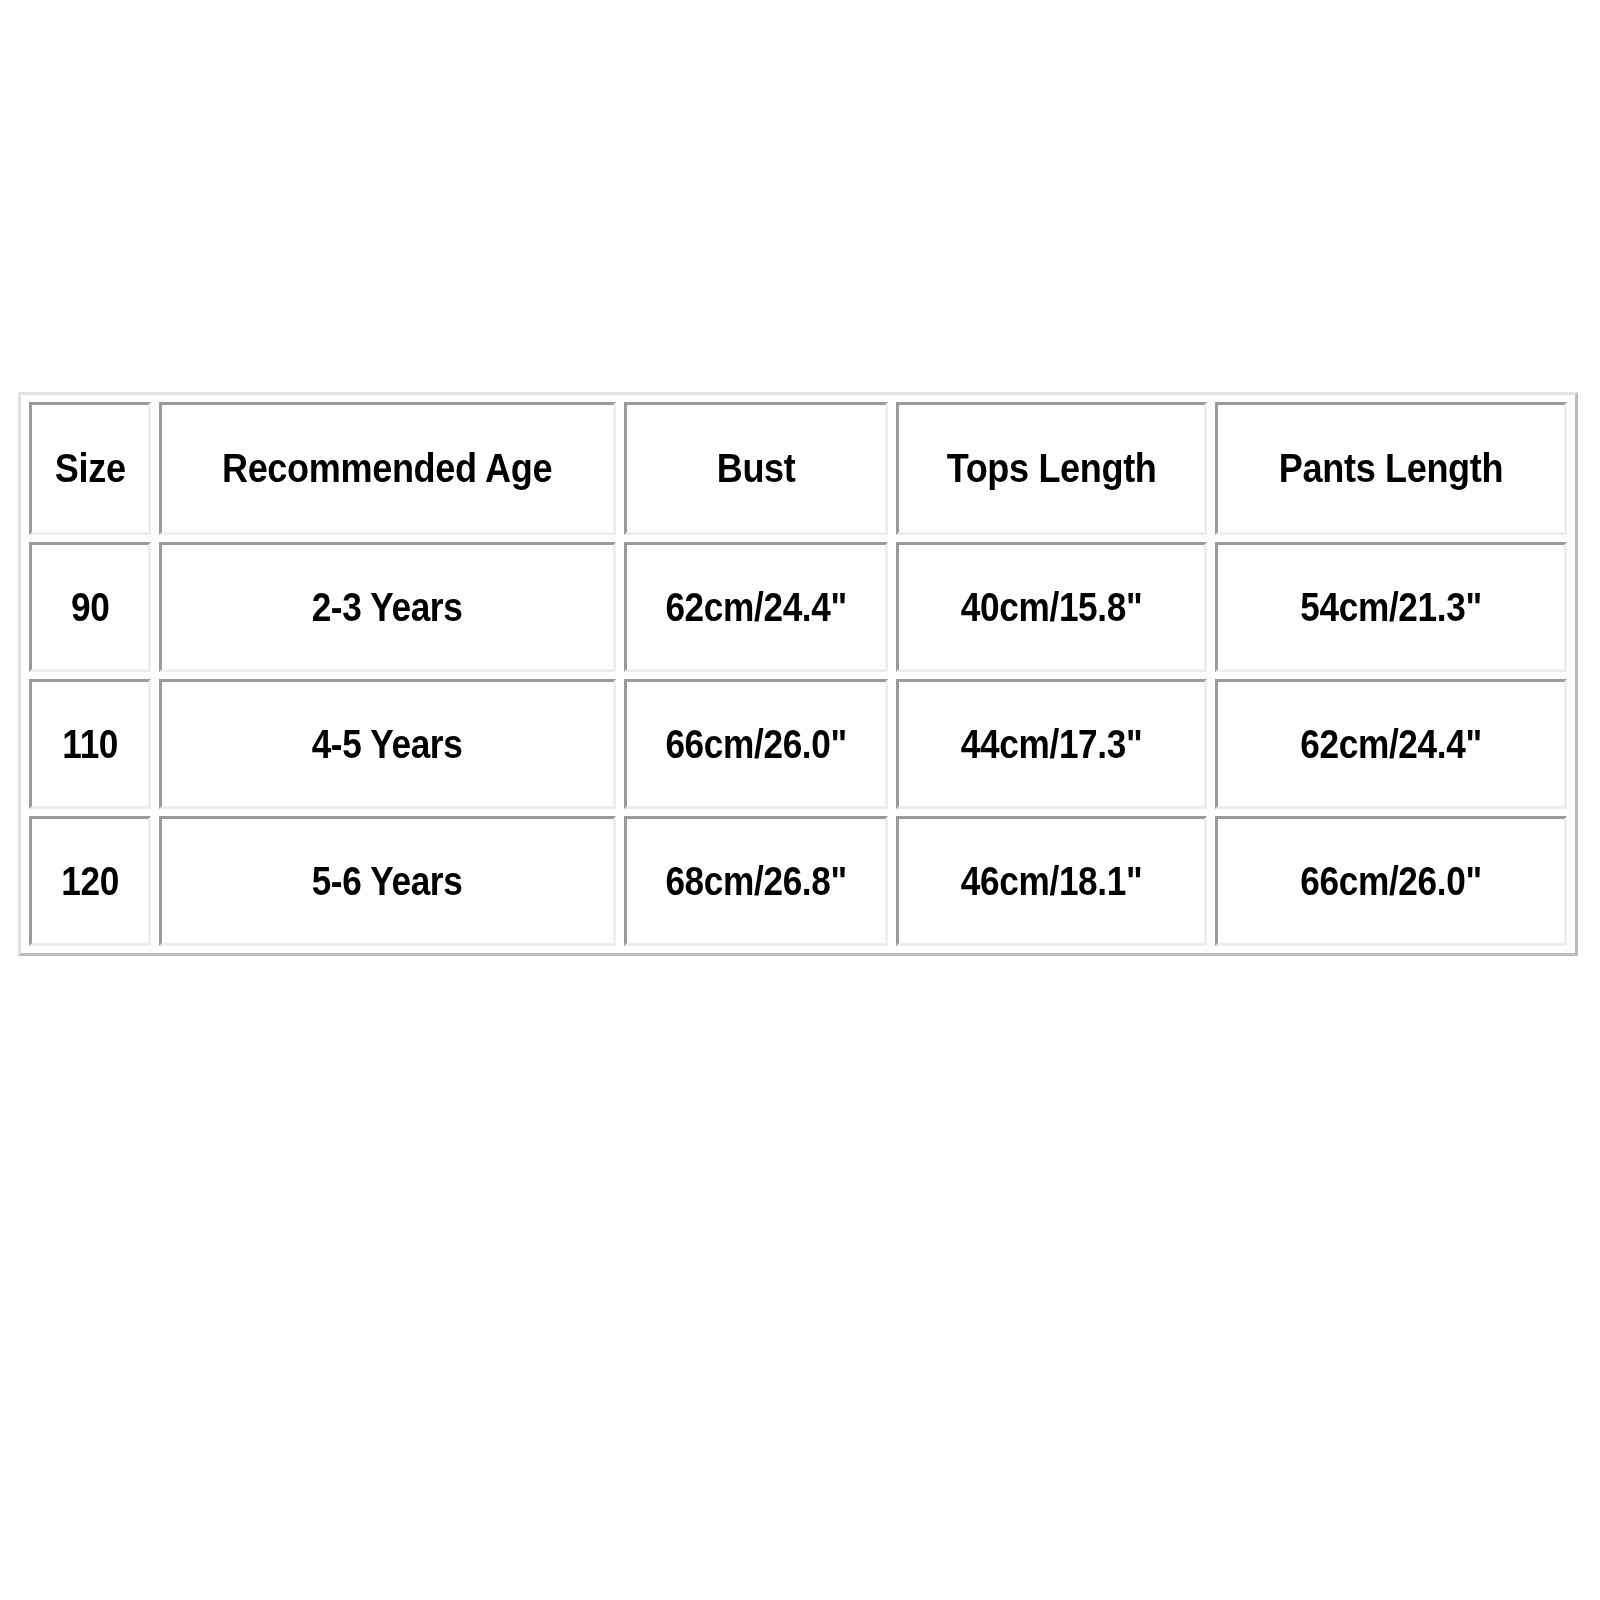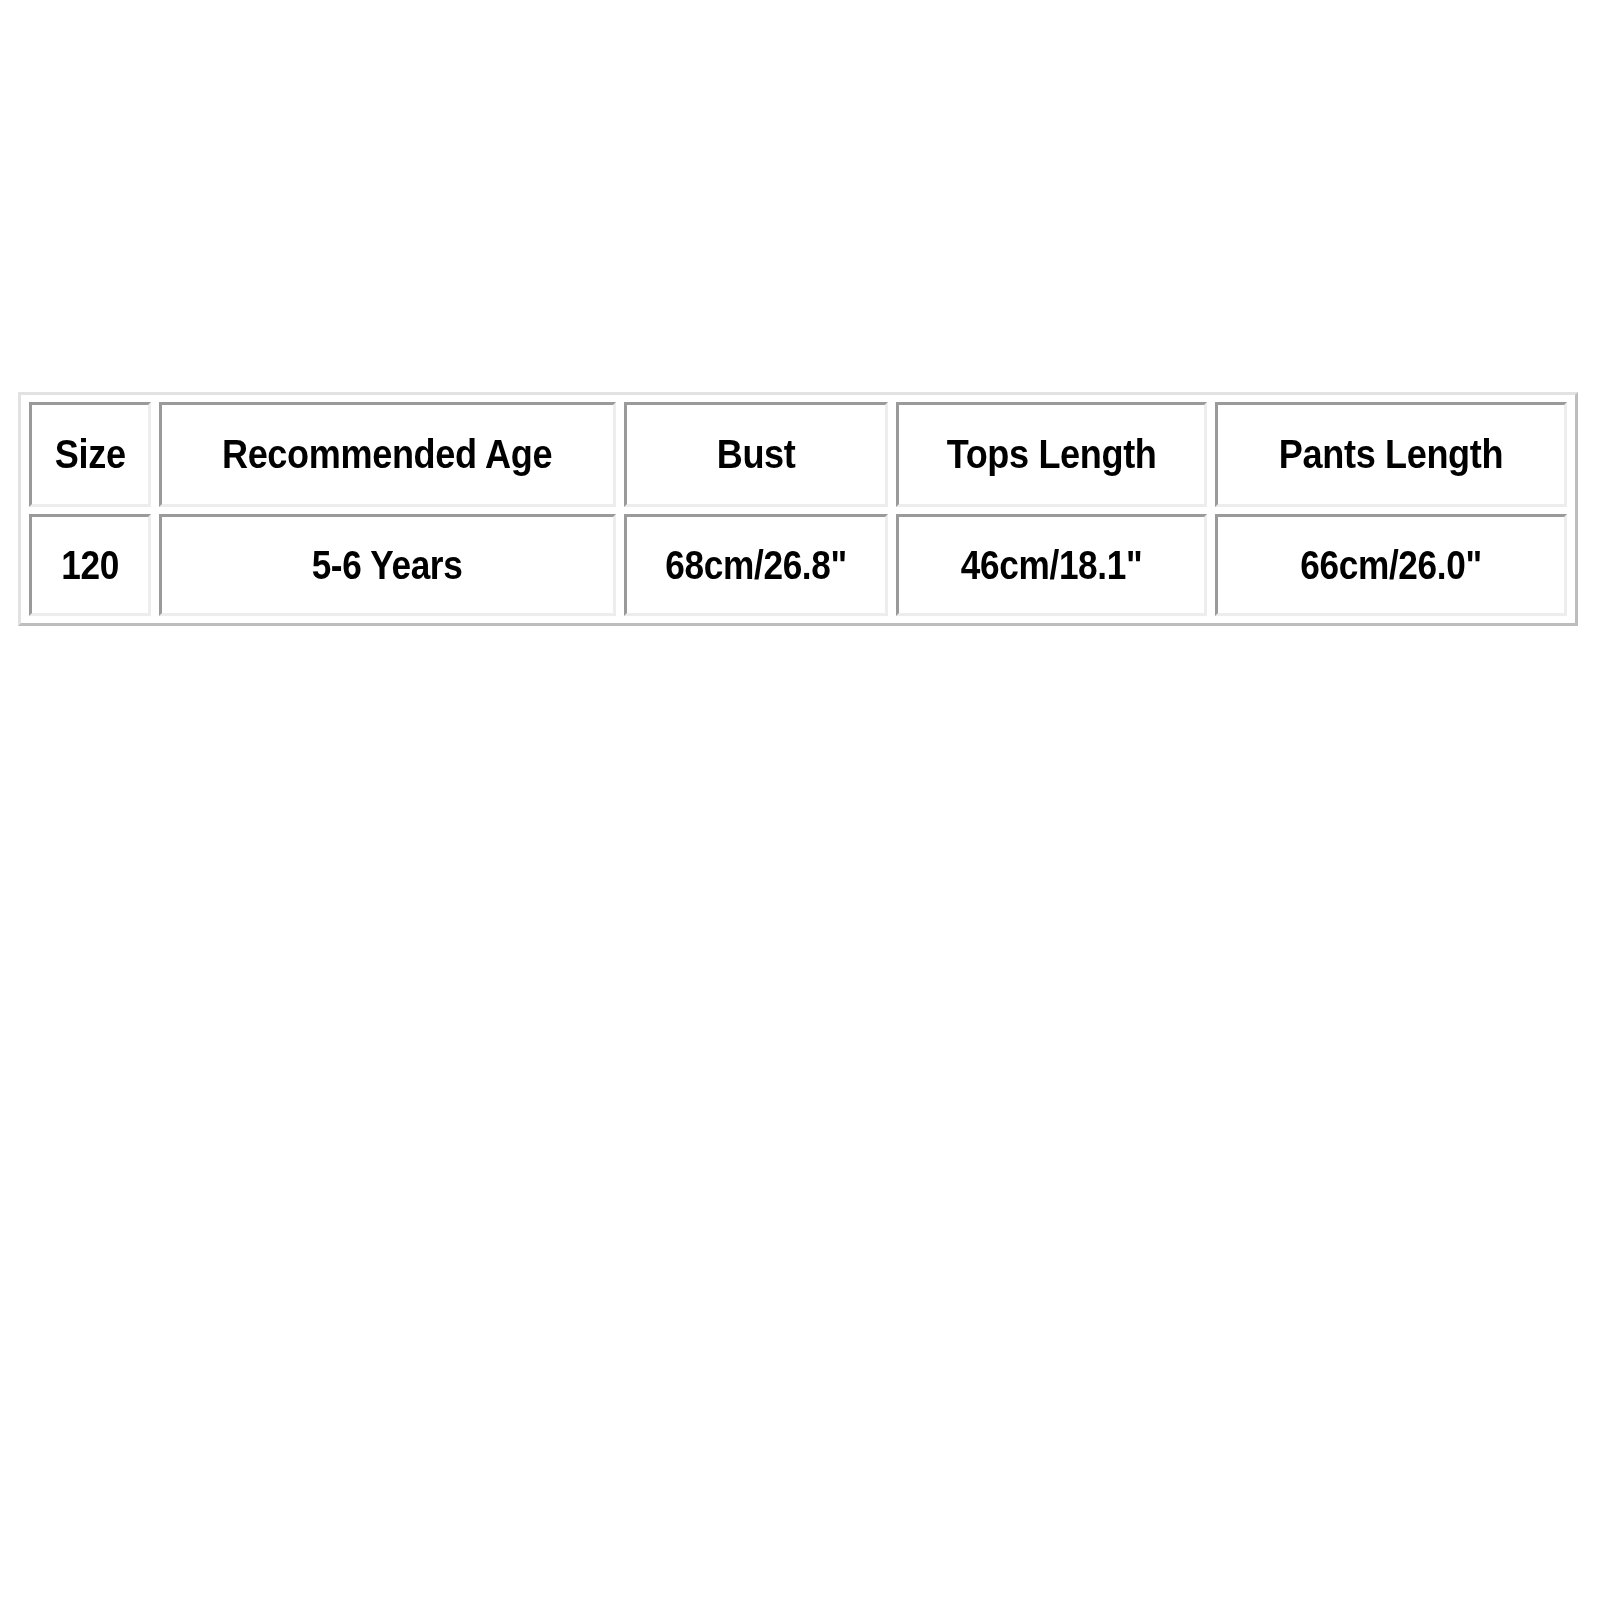--- a/index.html
+++ b/index.html
@@ -49,21 +49,21 @@
     background: #ffffff;
     text-align: center;
     vertical-align: middle;
     color: #000000;
     font-weight: bold;
     
     border-top: 3px solid #9a9a9a;
     border-left: 3px solid #9a9a9a;
     border-right: 3px solid #ededed;
     border-bottom: 3px solid #ededed;
-    padding: 0;
+    padding: 14px;
     overflow: hidden;
     white-space: nowrap;
   }
 
   
   .col-size        { width: 120px; }
   .col-age         { width: 447px; }
   .col-bust        { width: 259px; }
   .col-tops        { width: 305px; }
   .col-pants       { width: 345px; }
@@ -118,22 +118,56 @@
           </th>
           <th>
             <span class="cell-text head-text">Pants Length</span>
           </th>
         </tr>
       </thead>
 
       <tbody>
 
 
+        <tr>
+          <td>
+            <span class="cell-text size-text">90</span>
+          </td>
+          <td>
+            <span class="cell-text body-text">2-3 Years</span>
+          </td>
+          <td>
+            <span class="cell-text body-text">62cm/24.4"</span>
+          </td>
+          <td>
+            <span class="cell-text body-text">40cm/15.8"</span>
+          </td>
+          <td>
+            <span class="cell-text body-text">54cm/21.3"</span>
+          </td>
+        </tr>
 
 
+        <tr>
+          <td>
+            <span class="cell-text size-text">110</span>
+          </td>
+          <td>
+            <span class="cell-text body-text">4-5 Years</span>
+          </td>
+          <td>
+            <span class="cell-text body-text">66cm/26.0"</span>
+          </td>
+          <td>
+            <span class="cell-text body-text">44cm/17.3"</span>
+          </td>
+          <td>
+            <span class="cell-text body-text">62cm/24.4"</span>
+          </td>
+        </tr>
 
         <tr>
           <td>
             <span class="cell-text size-text">120</span>
           </td>
           <td>
             <span class="cell-text body-text">5-6 Years</span>
           </td>
           <td>
             <span class="cell-text body-text">68cm/26.8"</span>

